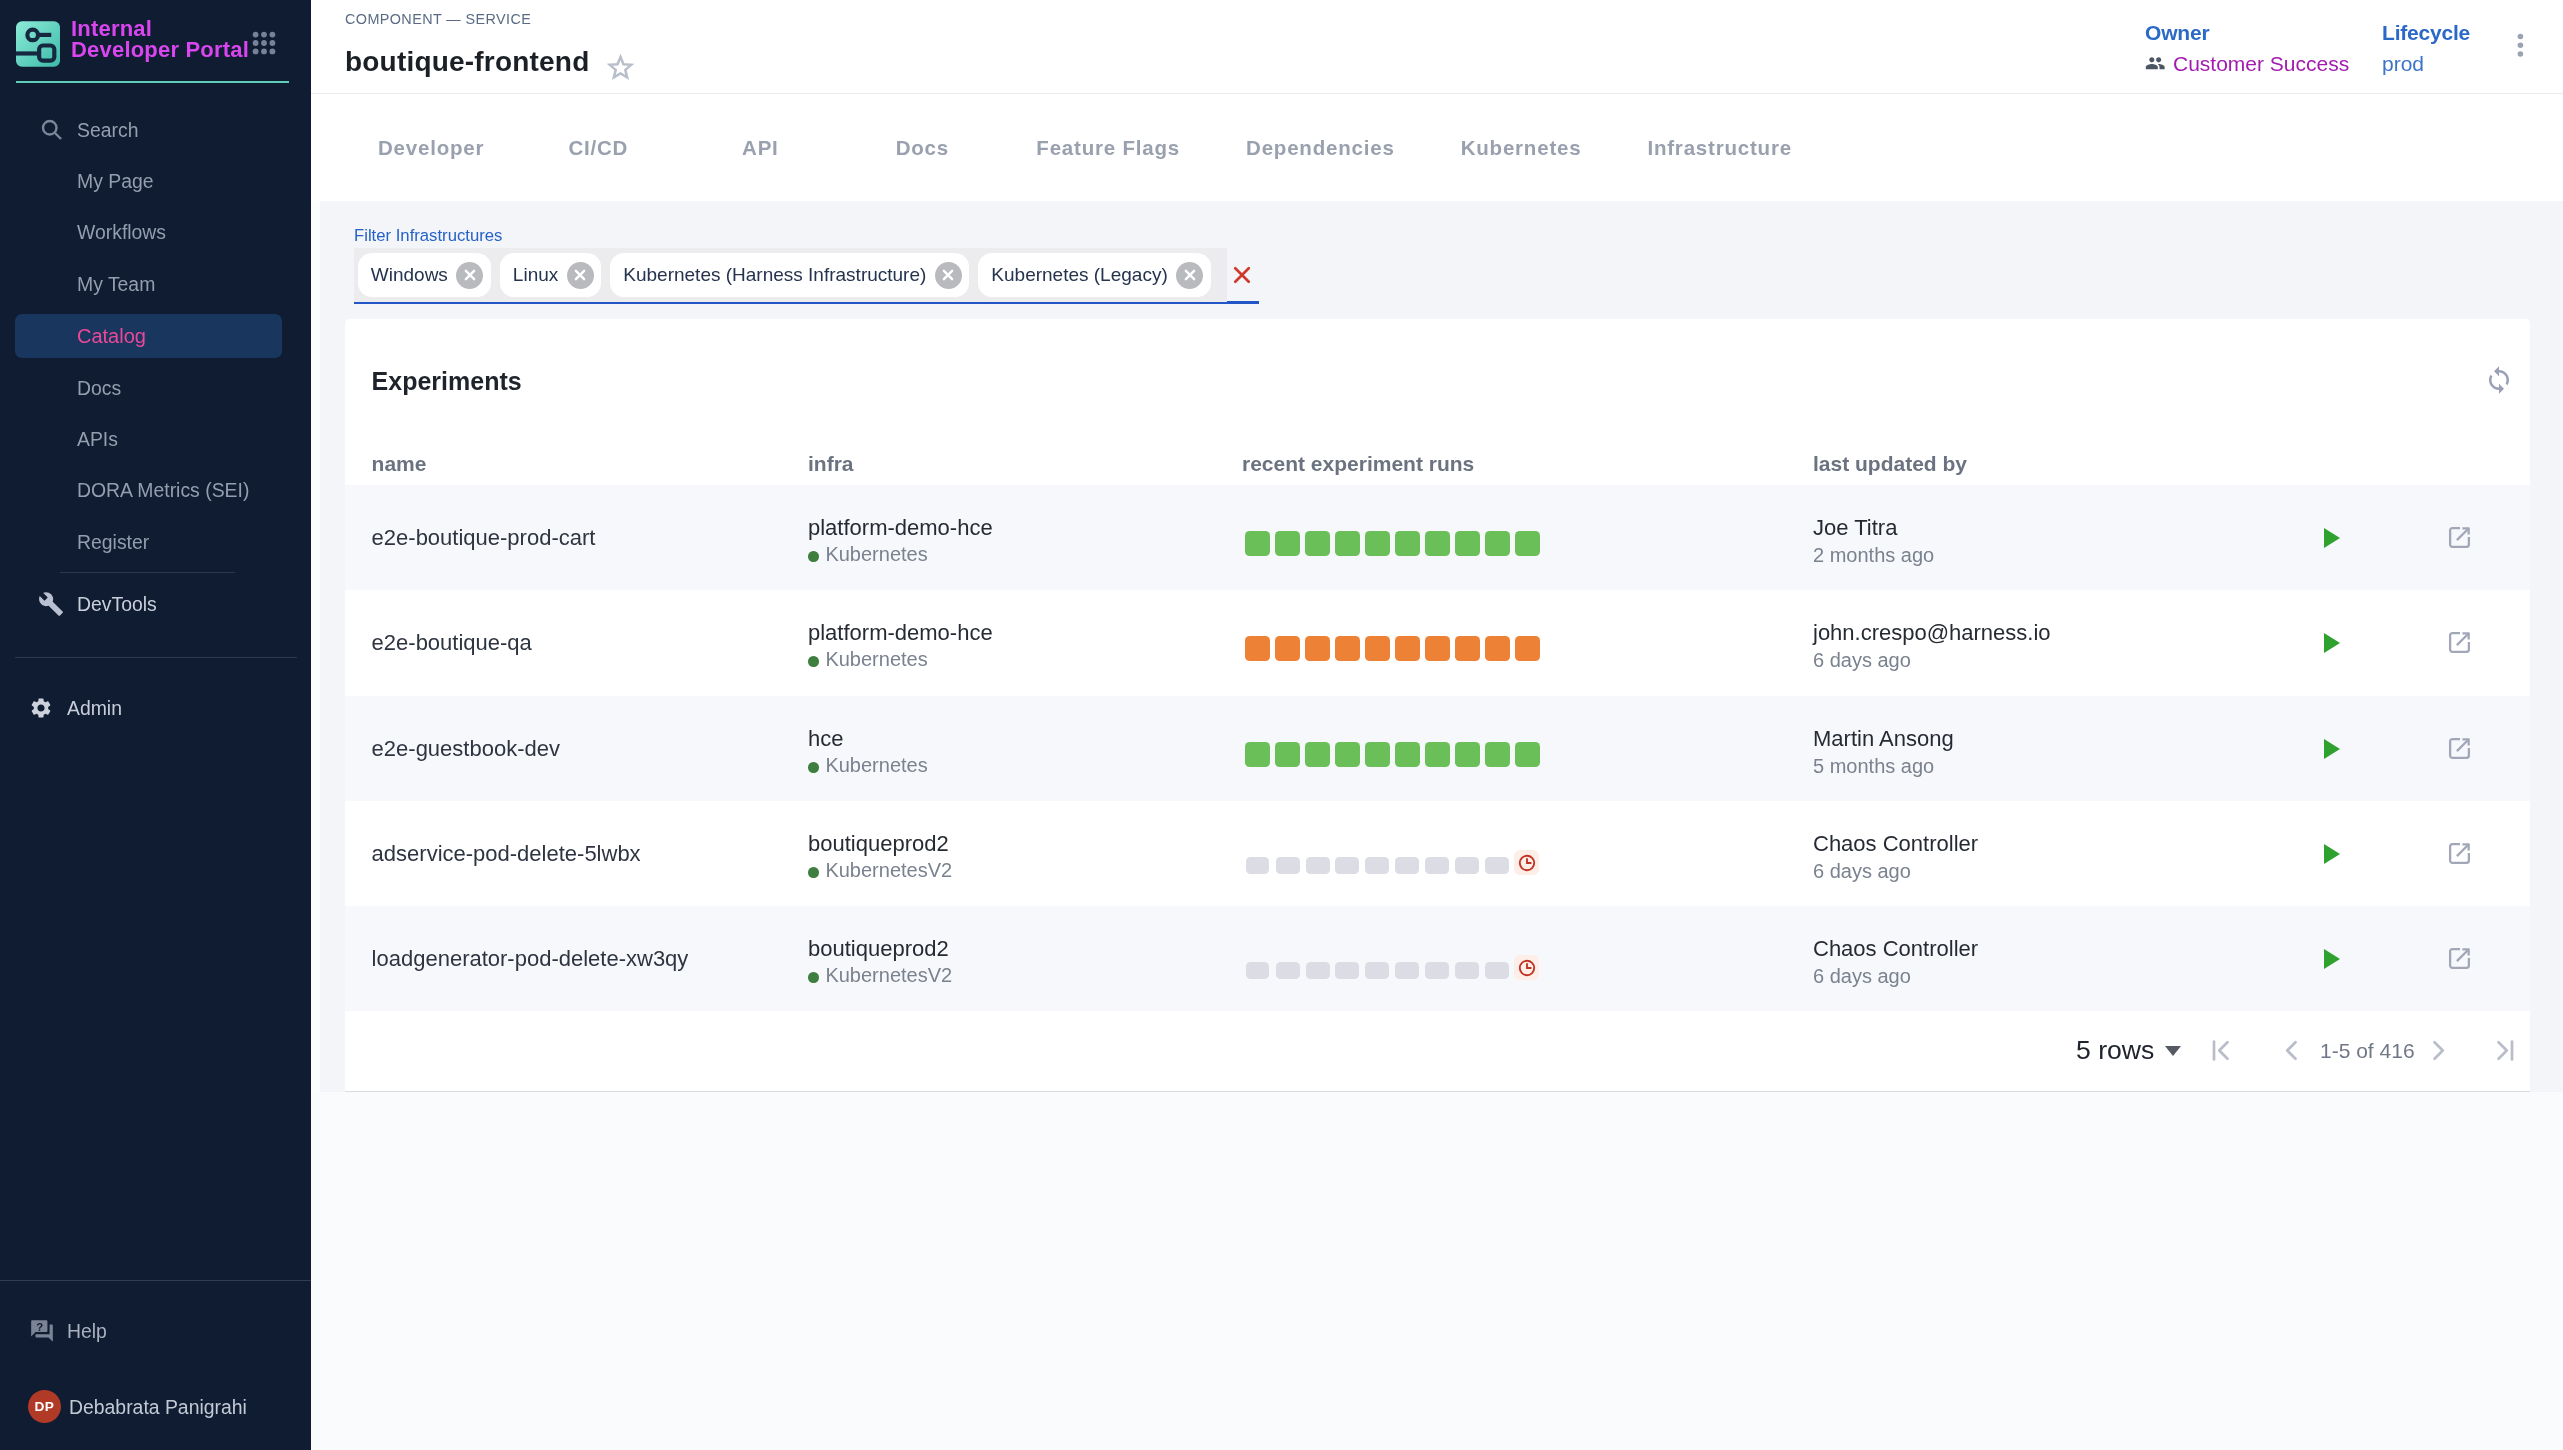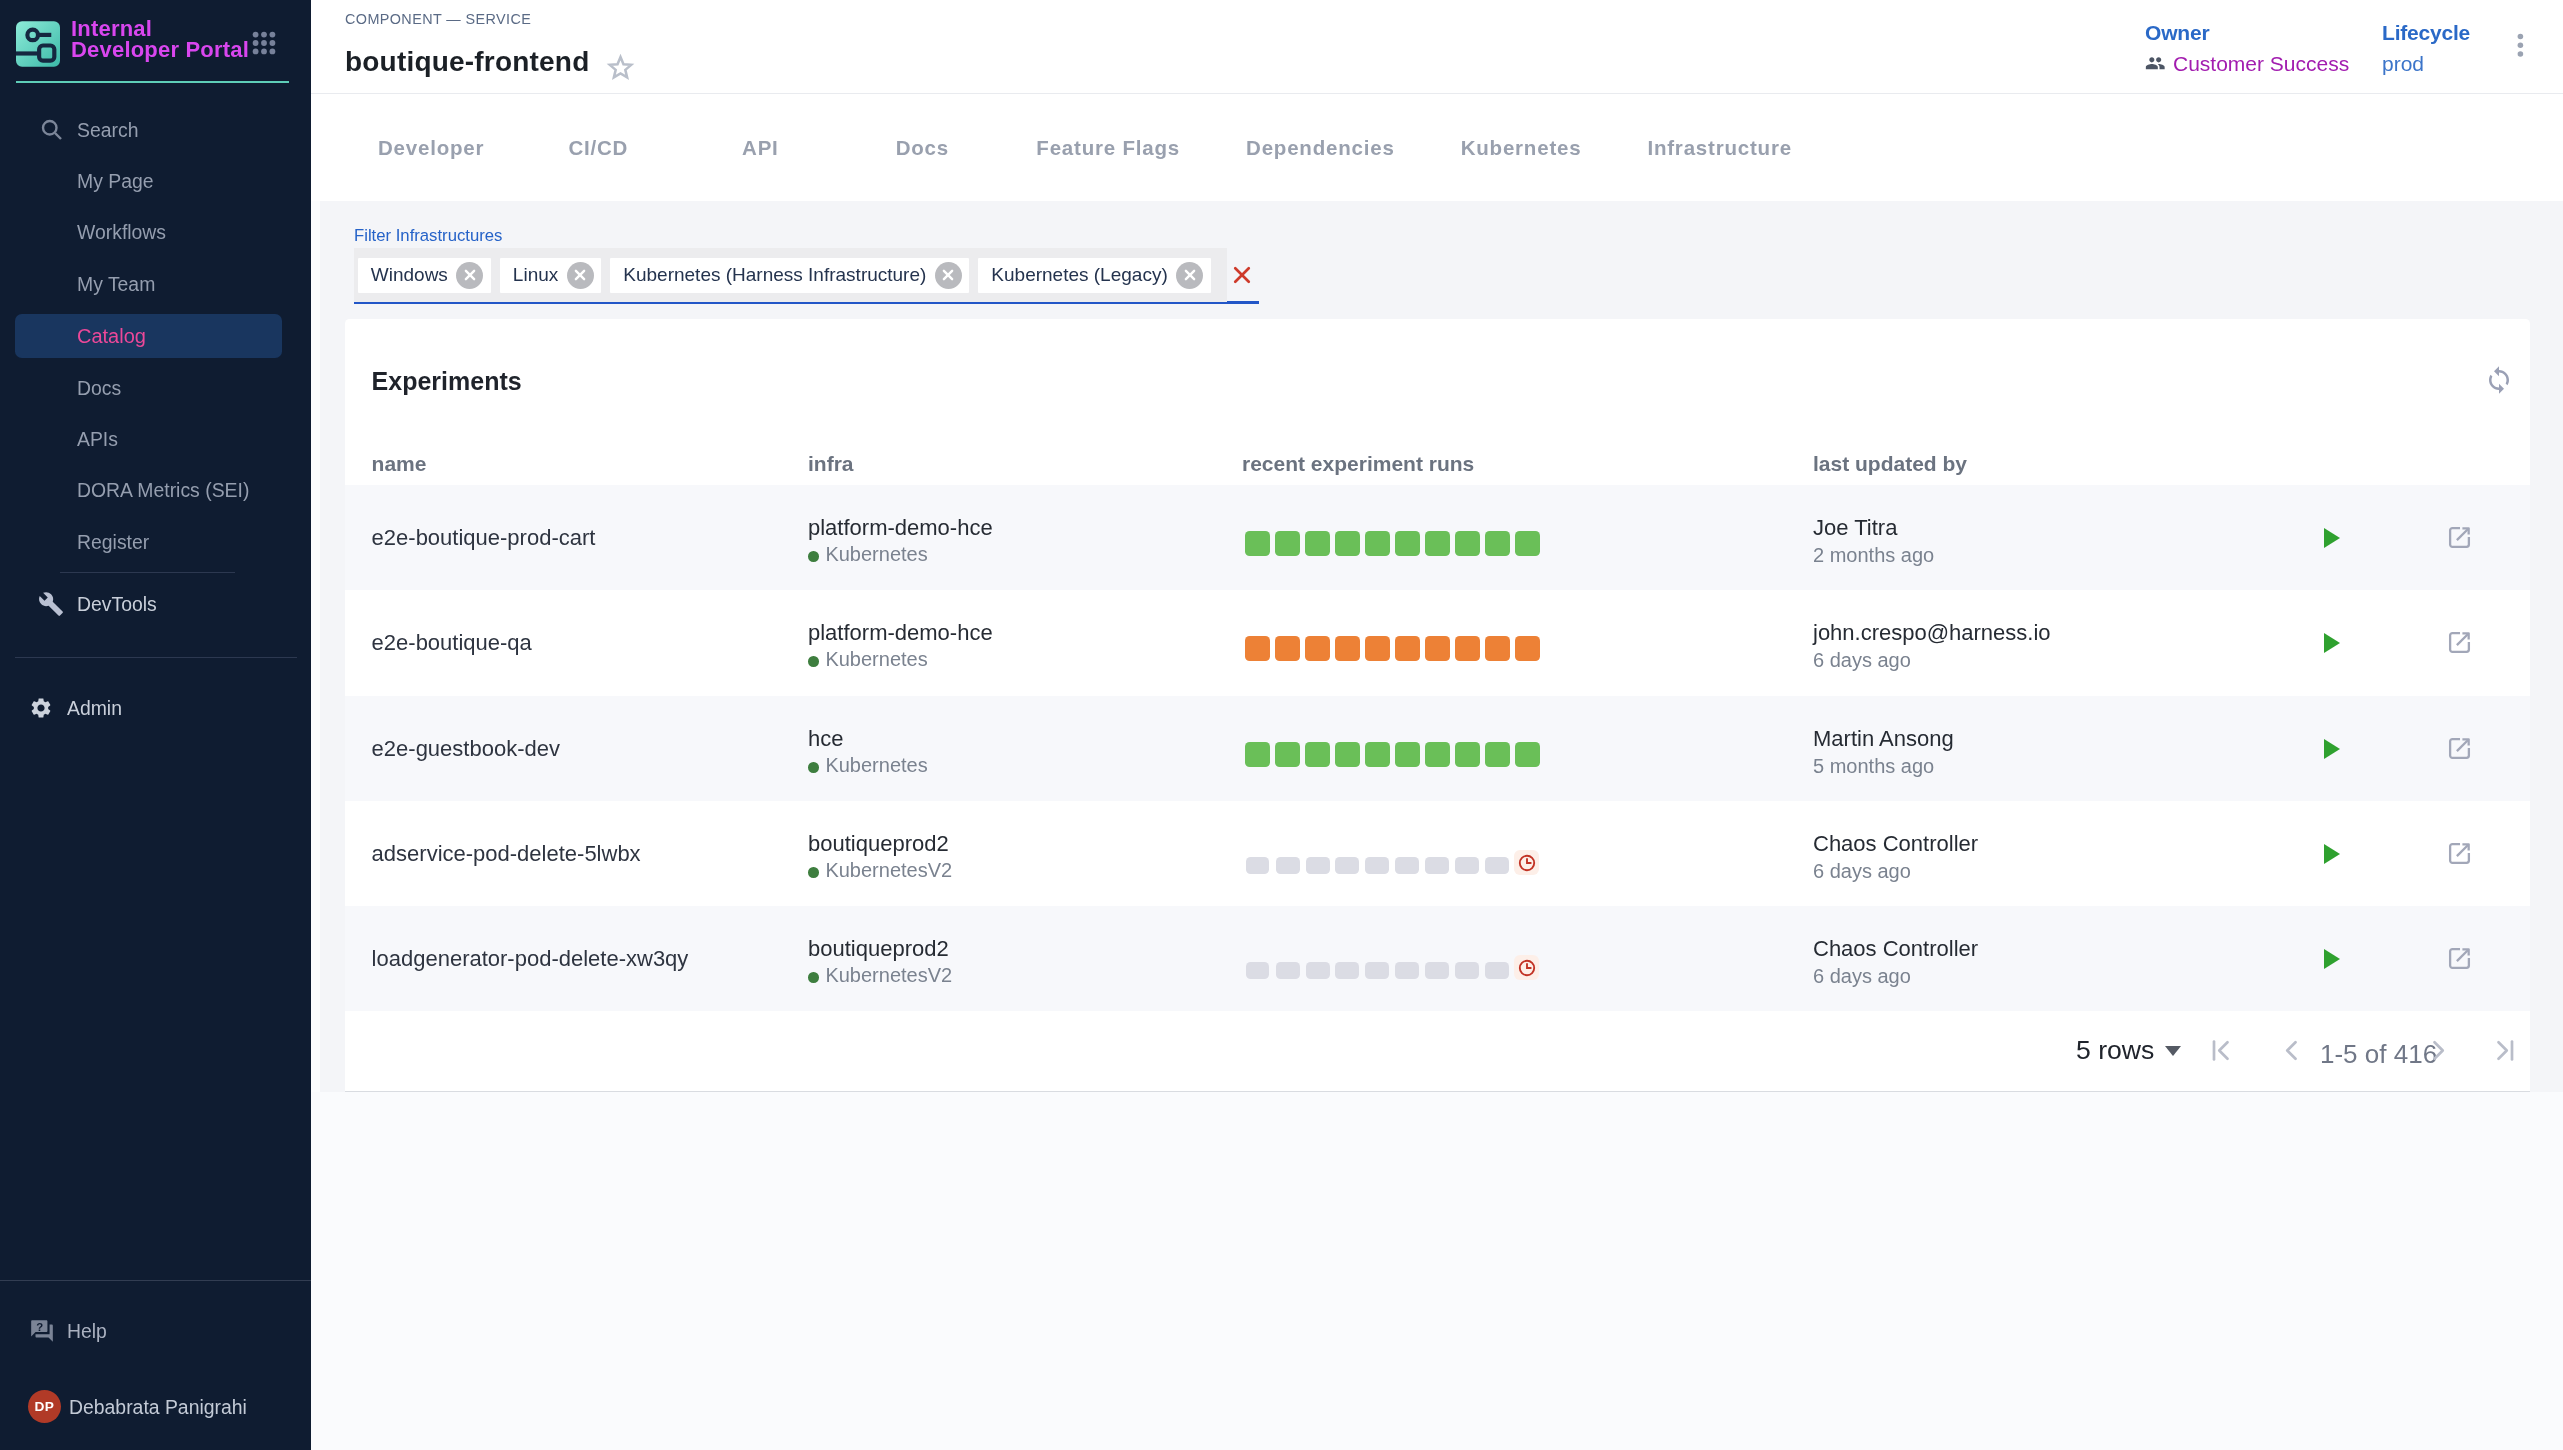--- a/index.html
+++ b/index.html
@@ -27,40 +27,40 @@
 #tabs { position:absolute; left:34px; top:94px; height:107px; display:flex; }
 .tab { display:flex; align-items:center; justify-content:center; height:107px; padding:0 33px; min-width:162px; font-size:20.5px; letter-spacing:0.8px; color:#99a0ae; font-weight:600; position:relative; white-space:nowrap; }
 .tab.active { color:#20252e; font-weight:700; }
 .tab.active::after { content:""; position:absolute; left:0; right:0; bottom:0; height:3.8px; background:#1e4fc2; }
 
 #content { position:absolute; left:0; top:201px; width:2252px; height:891px; background:#f4f5f8; }
 #below { position:absolute; left:0; top:1092px; width:2252px; height:358px; background:#fafbfd; }
 .flabel { position:absolute; left:43px; top:226px; font-size:16.7px; color:#2562c8; }
 #finput { position:absolute; left:43px; top:248px; width:873px; height:54px; background:#ececee; display:flex; align-items:center; padding-left:3.8px; }
 #fline { position:absolute; left:43px; top:301px; width:905px; height:3px; background:#2256c7; }
-.chip { height:35px; background:#fff; border-radius:1px; display:flex; align-items:center; padding:0 7.6px 0 13px; margin-right:9px; font-size:19px; color:#24334e; white-space:nowrap; }
+.chip { height:44px; background:#fff; border-radius:14px; display:flex; align-items:center; padding:0 7.6px 0 13px; margin-right:9px; font-size:19px; color:#24334e; white-space:nowrap; }
 .chipx { width:27px; height:27px; margin-left:8.4px; border-radius:50%; background:#b9babe; flex:none; display:flex; align-items:center; justify-content:center; }
 
 #card { position:absolute; left:34px; top:319px; width:2185px; height:773px; background:#fff; border-radius:4.6px 4.6px 0 0; border-bottom:1.5px solid #d9dce1; }
 .cardh { position:absolute; left:26.6px; top:48px; font-size:25px; font-weight:700; color:#1f232b; }
 .th { position:absolute; top:145px; transform:translateY(-50%); font-size:21px; font-weight:700; color:#6b7380; }
 .thline { position:absolute; left:0; top:166px; width:2185px; height:1.1px; background:#e0e3e8; }
 .row { position:absolute; left:0; width:2185px; height:105px; }
 .row.odd { background:#f7f8fb; }
 .cmain { font-size:22px; color:#262b33; white-space:nowrap; }
 .csub { font-size:20px; color:#7a828f; white-space:nowrap; }
 .name { position:absolute; left:26.6px; top:50%; transform:translateY(-50%); font-size:22px; color:#2e3440; }
 .dot { display:inline-block; width:10.6px; height:10.6px; border-radius:50%; background:#3e7e3f; margin-right:6.8px; vertical-align:-0.8px; }
 .sq { position:absolute; width:25px; height:25px; border-radius:4.6px; }
 .sqp { position:absolute; width:23.5px; height:16.7px; border-radius:4.6px; background:#dbdce4; }
 .clockbox { position:absolute; width:25px; height:25px; border-radius:6px; background:#fdefe8; display:flex; align-items:center; justify-content:center; }
 .play { position:absolute; left:1979px; top:43px; width:0; height:0; border-style:solid; border-width:10px 0 10px 16px; border-color:transparent transparent transparent #2fa12f; }
 
 .pgtext { position:absolute; font-size:26.6px; color:#20242c; }
-.pgcount { position:absolute; font-size:26px; color:#707787; }
+.pgcount { position:absolute; font-size:21px; color:#707787; }
 .pgic { fill:none; stroke:#b9bdc9; stroke-width:3.6; stroke-linecap:round; stroke-linejoin:round; }
 .runs { position:absolute; left:900px; top:0; width:531px; height:105px; }
 .openw { position:absolute; left:2102px; top:40px; width:25px; height:25px; }
 </style>
 </head>
 <body>
 <div id="page">
 <div id="main">
   <div id="content"></div>
   <div class="abs" style="left:0;top:201px;width:9px;height:891px;background:#fcfdfe"></div>

